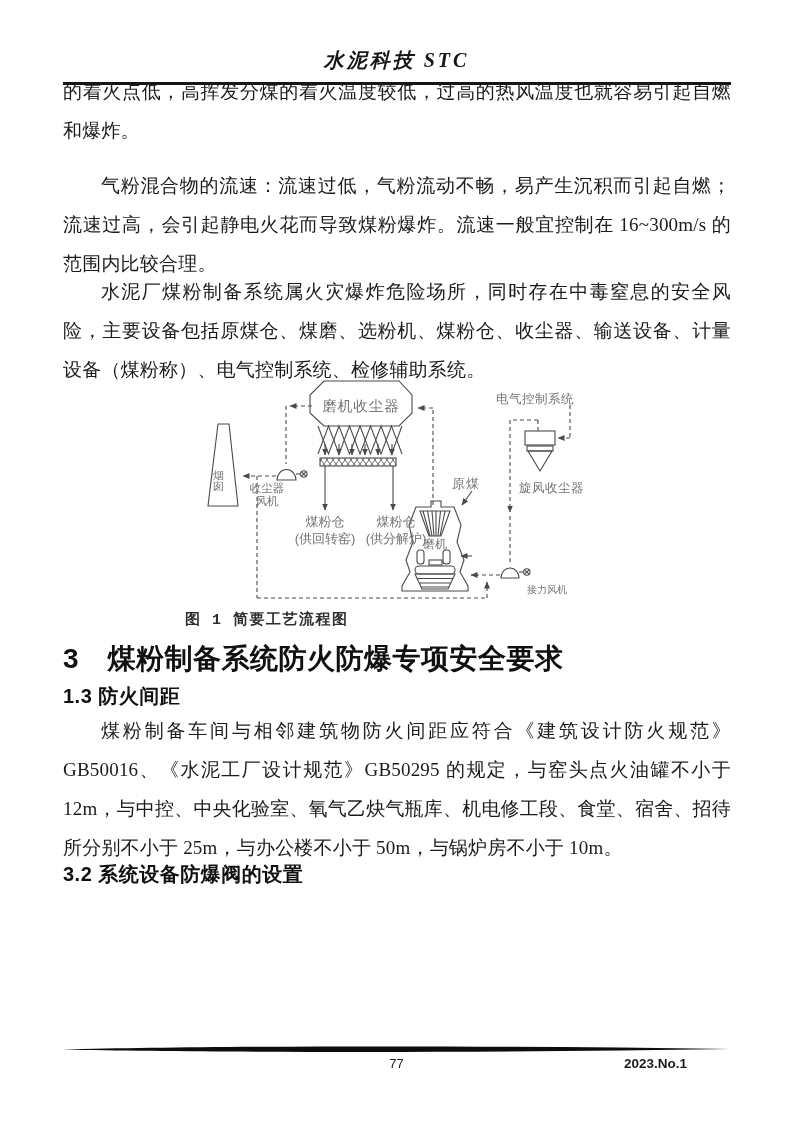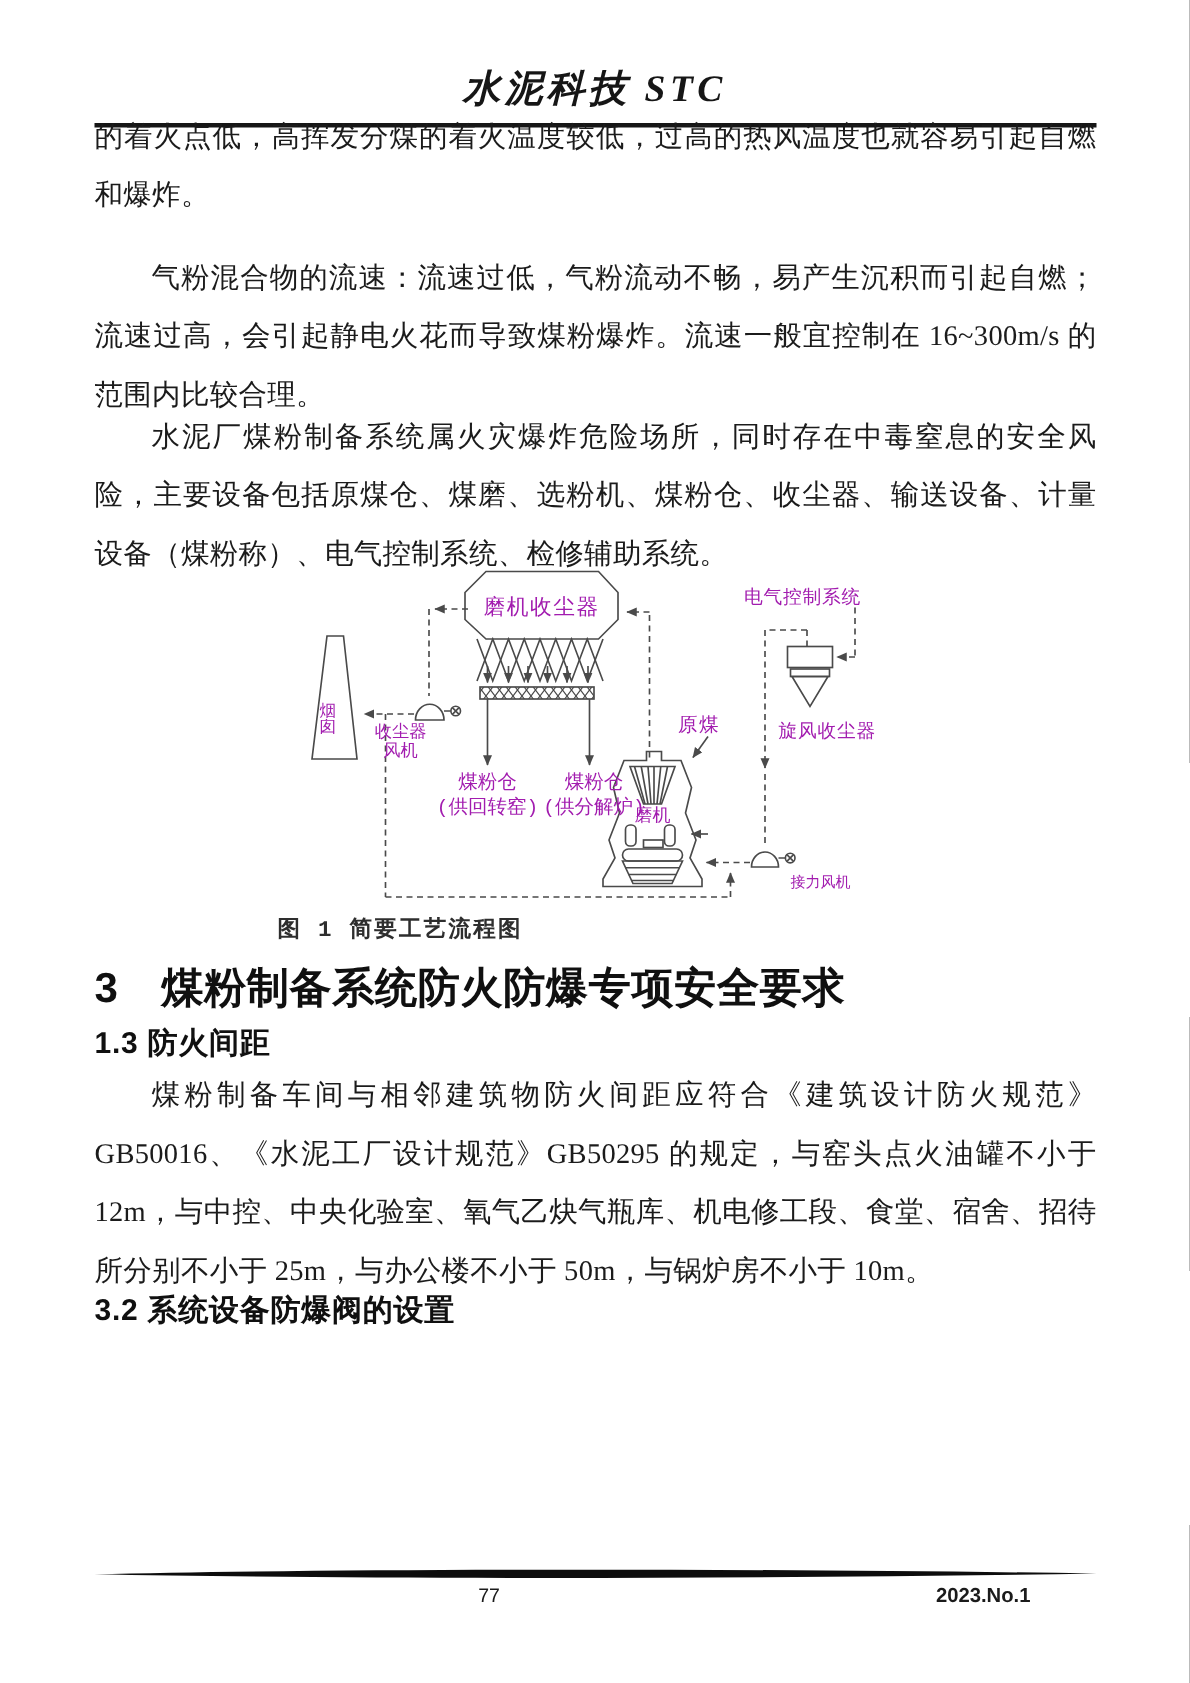--- a/index.html
+++ b/index.html
@@ -11,21 +11,21 @@
     overflow:hidden;
     font-family:"Liberation Serif","DejaVu Serif",serif;
     color:#1b1b1b;
   }
   .journal-title{
     position:absolute;top:44px;left:0;width:793px;
     text-align:center;
     font-family:"Liberation Serif","DejaVu Serif",serif;
     font-style:italic;
     font-weight:600;
-    font-size:25px;line-height:32px;
+    font-size:20px;line-height:32px;
     letter-spacing:3px;
     color:#161616;
   }
   .header-rule{
     position:absolute;top:82px;left:63px;width:668px;height:2.5px;
     background:#161616;
   }
   .para{
     position:absolute;left:63px;width:668px;
     font-size:19px;line-height:39px;
@@ -43,35 +43,35 @@
   }
   .h-sec{top:646px;font-size:28px;line-height:26px;}
   .h-sub1{top:684px;font-size:20px;line-height:24px;}
   .h-sub2{top:862px;font-size:20px;line-height:24px;}
   .diagram{
     position:absolute;left:185px;top:378px;width:480px;height:262px;
   }
   .diagram svg{position:absolute;left:0;top:0;}
   .dlabel{
     position:absolute;
-    font-family:Liberation Mono, monospace;
-    color:#a21caf;
+    font-family:Liberation Sans, sans-serif;
+    color:#737373;
     white-space:pre-line;
     line-height:16px;
   }
   .lbl-center{text-align:center;}
   .fig-caption{
     position:absolute;top:232px;left:0;width:432px;
     font-family:Liberation Mono, monospace;
     font-weight:600;font-size:15px;letter-spacing:1.5px;
     color:#2e2e2e;
   }
   .footer-rule-svg{position:absolute;left:63px;top:1045px;}
   .footer-page{
-    position:absolute;top:1056px;left:0;width:652px;text-align:center;
+    position:absolute;top:1056px;left:0;width:793px;text-align:center;
     font-family:"Liberation Sans","DejaVu Sans",sans-serif;
     font-size:13px;line-height:16px;color:#1b1b1b;
   }
   .footer-issue{
     position:absolute;top:1056px;right:106px;
     font-family:"Liberation Sans","DejaVu Sans",sans-serif;
     font-size:13.5px;line-height:16px;font-weight:600;color:#1b1b1b;margin-left:46px;
   }
 </style>
 </head>

